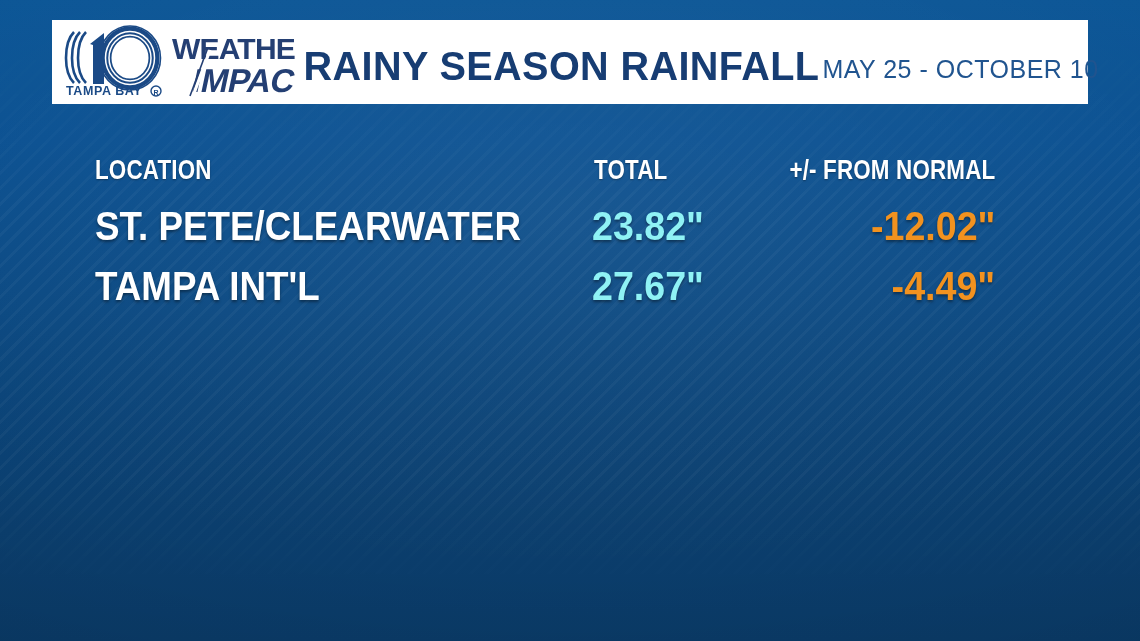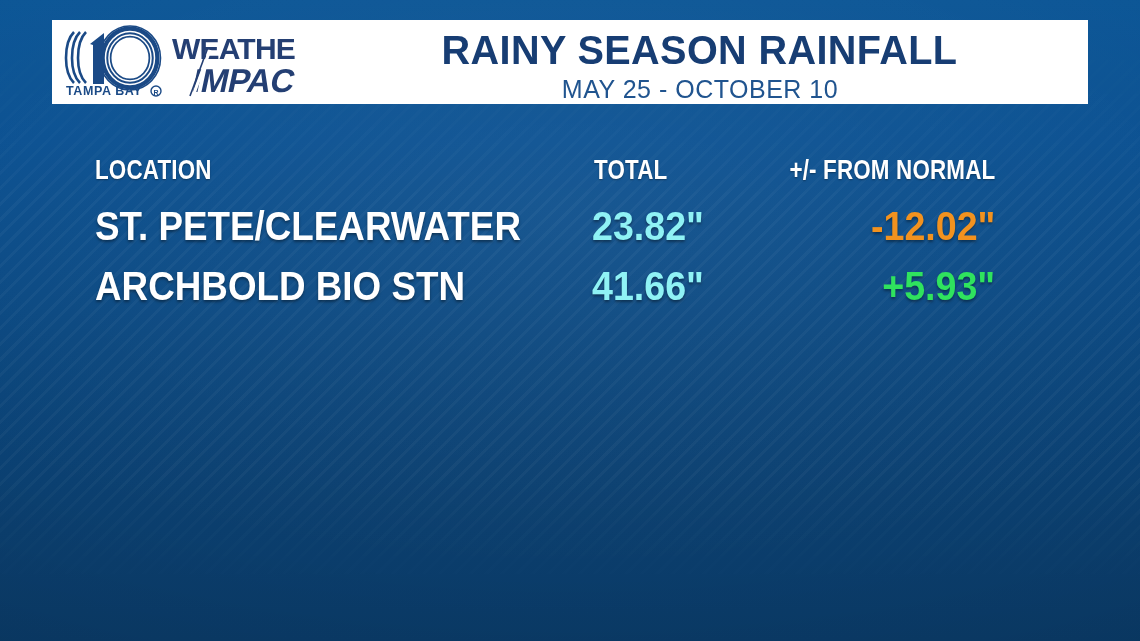--- a/index.html
+++ b/index.html
@@ -36,21 +36,21 @@
     position:absolute;left:52px;top:20px;width:1036px;height:84px;
     background:#ffffff;display:flex;align-items:center;
   }
   #logo-block{
     position:absolute;left:8px;top:4px;width:236px;height:76px;
   }
   #logo-block svg{display:block;}
 
   #title-block{
     position:absolute;left:260px;top:0;width:776px;height:92px;
-    display:flex;flex-direction:column;align-items:center;justify-content:center;
+    display:flex;align-items:center;justify-content:center;
   }
   #main-title{
     color:#173d73;font-weight:bold;font-size:40px;letter-spacing:.4px;
     line-height:1;white-space:nowrap;
     transform:scaleX(.99);
   }
   #sub-title{
     color:#20548f;font-size:25px;line-height:1;margin-top:7px;
     letter-spacing:.5px;white-space:nowrap;
   }
@@ -151,22 +151,22 @@
     </div>
 
     <div class="row">
       <div class="cell c-loc">ST. PETE/CLEARWATER</div>
       <div class="cell c-total">23.82"</div>
       <div class="cell c-dep neg">-12.02"</div>
     </div>
 
 
 
+    <div class="row">
+      <div class="cell c-loc">TAMPA INT'L</div>
+      <div class="cell c-total">27.67"</div>
+      <div class="cell c-dep neg">-4.49"</div>
+    </div>
 
 
-    <div class="row">
-      <div class="cell c-loc">ARCHBOLD BIO STN</div>
-      <div class="cell c-total">41.66"</div>
-      <div class="cell c-dep pos">+5.93"</div>
-    </div>
 
   </div>
 </div>
 
 </body></html>

